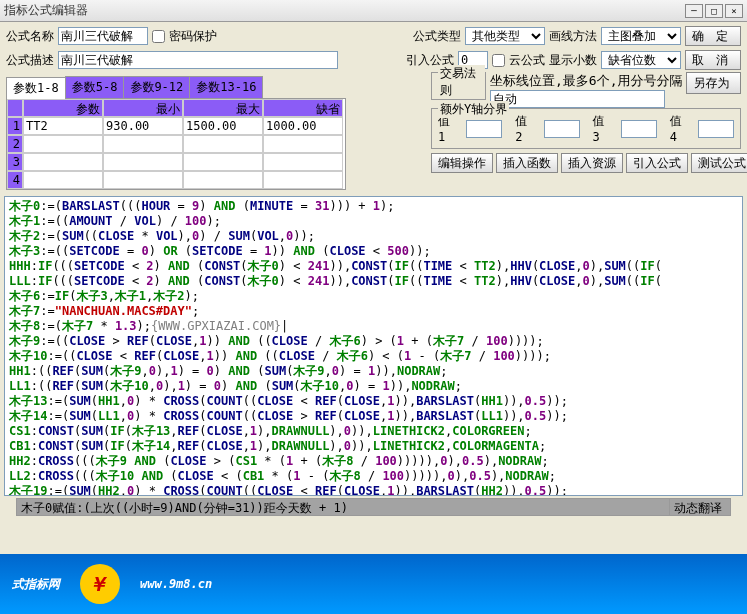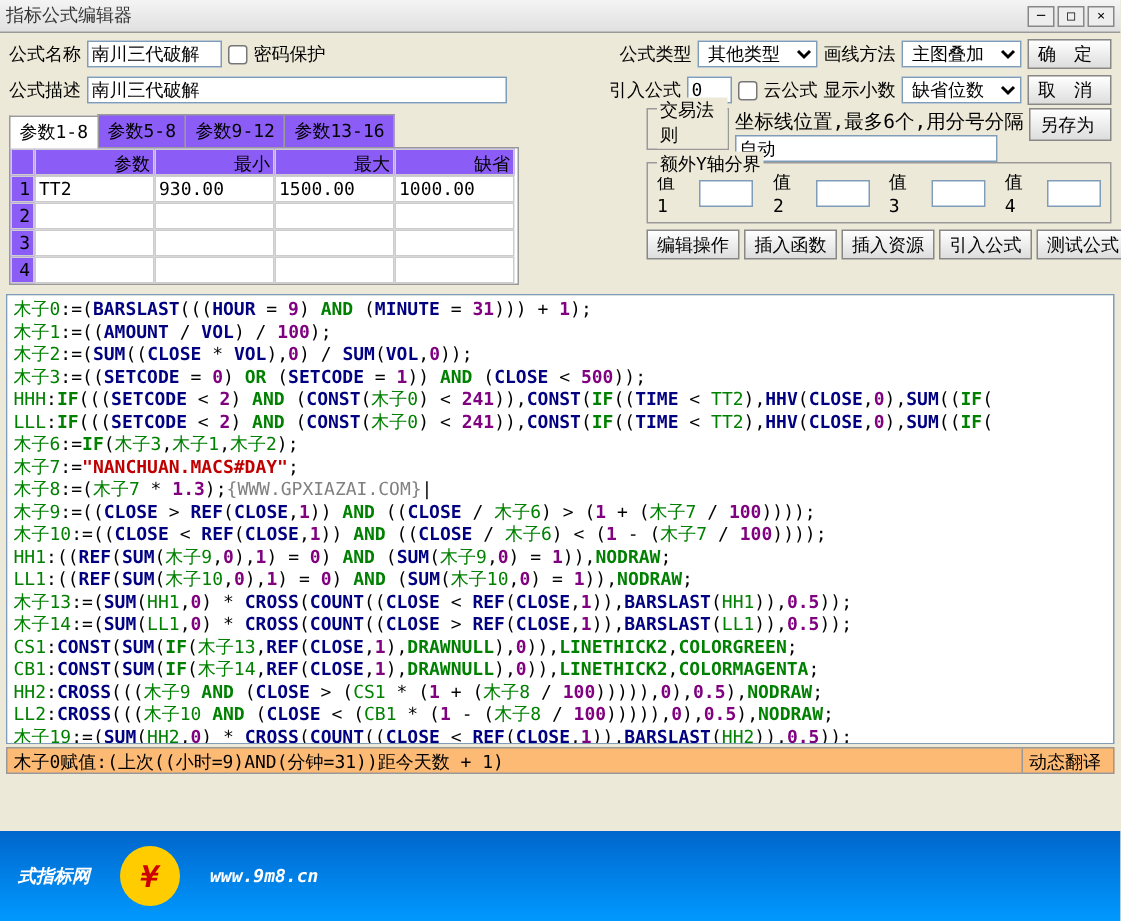--- a/index.html
+++ b/index.html
@@ -17,28 +17,28 @@
 .tab{border:1px solid #999;border-bottom:none;background:#8b5cf6;padding:2px 6px;margin-right:-1px;cursor:pointer;font-size:12px}
 .tab.active{background:#fff;position:relative;top:1px}
 .paramgrid{border:1px solid #999;background:#fff;display:grid;grid-template-columns:16px 80px 80px 80px 80px;width:340px}
 .paramgrid div{border:1px solid #ccc;padding:1px 2px;height:18px;overflow:hidden}
 .paramgrid .hd{background:#8b5cf6;text-align:right}
 .rightbox{position:absolute;right:6px;top:72px;width:310px}
 .fieldset{border:1px solid #999;padding:4px 6px;margin-bottom:4px;position:relative}
 .fieldset .leg{position:absolute;top:-8px;left:6px;background:#ece9d8;padding:0 2px;font-size:12px}
 .btnrow{display:flex;gap:3px;margin-top:2px}
 .editor{border:1px solid #7f9db9;background:#fff;margin:2px 4px;height:300px;overflow:auto;padding:2px 4px;font-family:"Courier New",monospace;font-size:12px;line-height:15px;white-space:pre}
-.k-id{color:#008000;font-weight:normal}
+.k-id{color:#008000;font-weight:bold}
 .k-fn{color:#000080;font-weight:bold}
 .k-num{color:#800080;font-weight:bold}
 .k-op{color:#000}
 .k-kw{color:#008000;font-weight:bold}
 .k-str{color:#c00000;font-weight:bold}
 .k-cm{color:#808080}
-.statusbar{border:1px solid #999;margin:2px 4px;height:18px;display:flex;background:#fdba74}
+.statusbar{border:1px solid #999;margin:2px 16px;height:18px;display:flex;background:#a3a3a3}
 .statusbar .cell{border-right:1px solid #999;padding:1px 4px;flex:1}
 .statusbar .cell2{padding:1px 4px;width:60px}
 .footer{position:absolute;bottom:0;left:0;right:0;height:60px;background:linear-gradient(#0066cc,#0099ff);display:flex;align-items:center;color:#fff;font-size:36px;font-weight:bold;font-style:italic;padding:0 12px}
 .footer .logo{width:40px;height:40px;background:#fc0;border-radius:50%;margin:0 20px;display:flex;align-items:center;justify-content:center;color:#c00;font-size:20px}
 </style>
 </head>
 <body>
 
 <div class="titlebar">
  <span class="t">指标公式编辑器</span>

